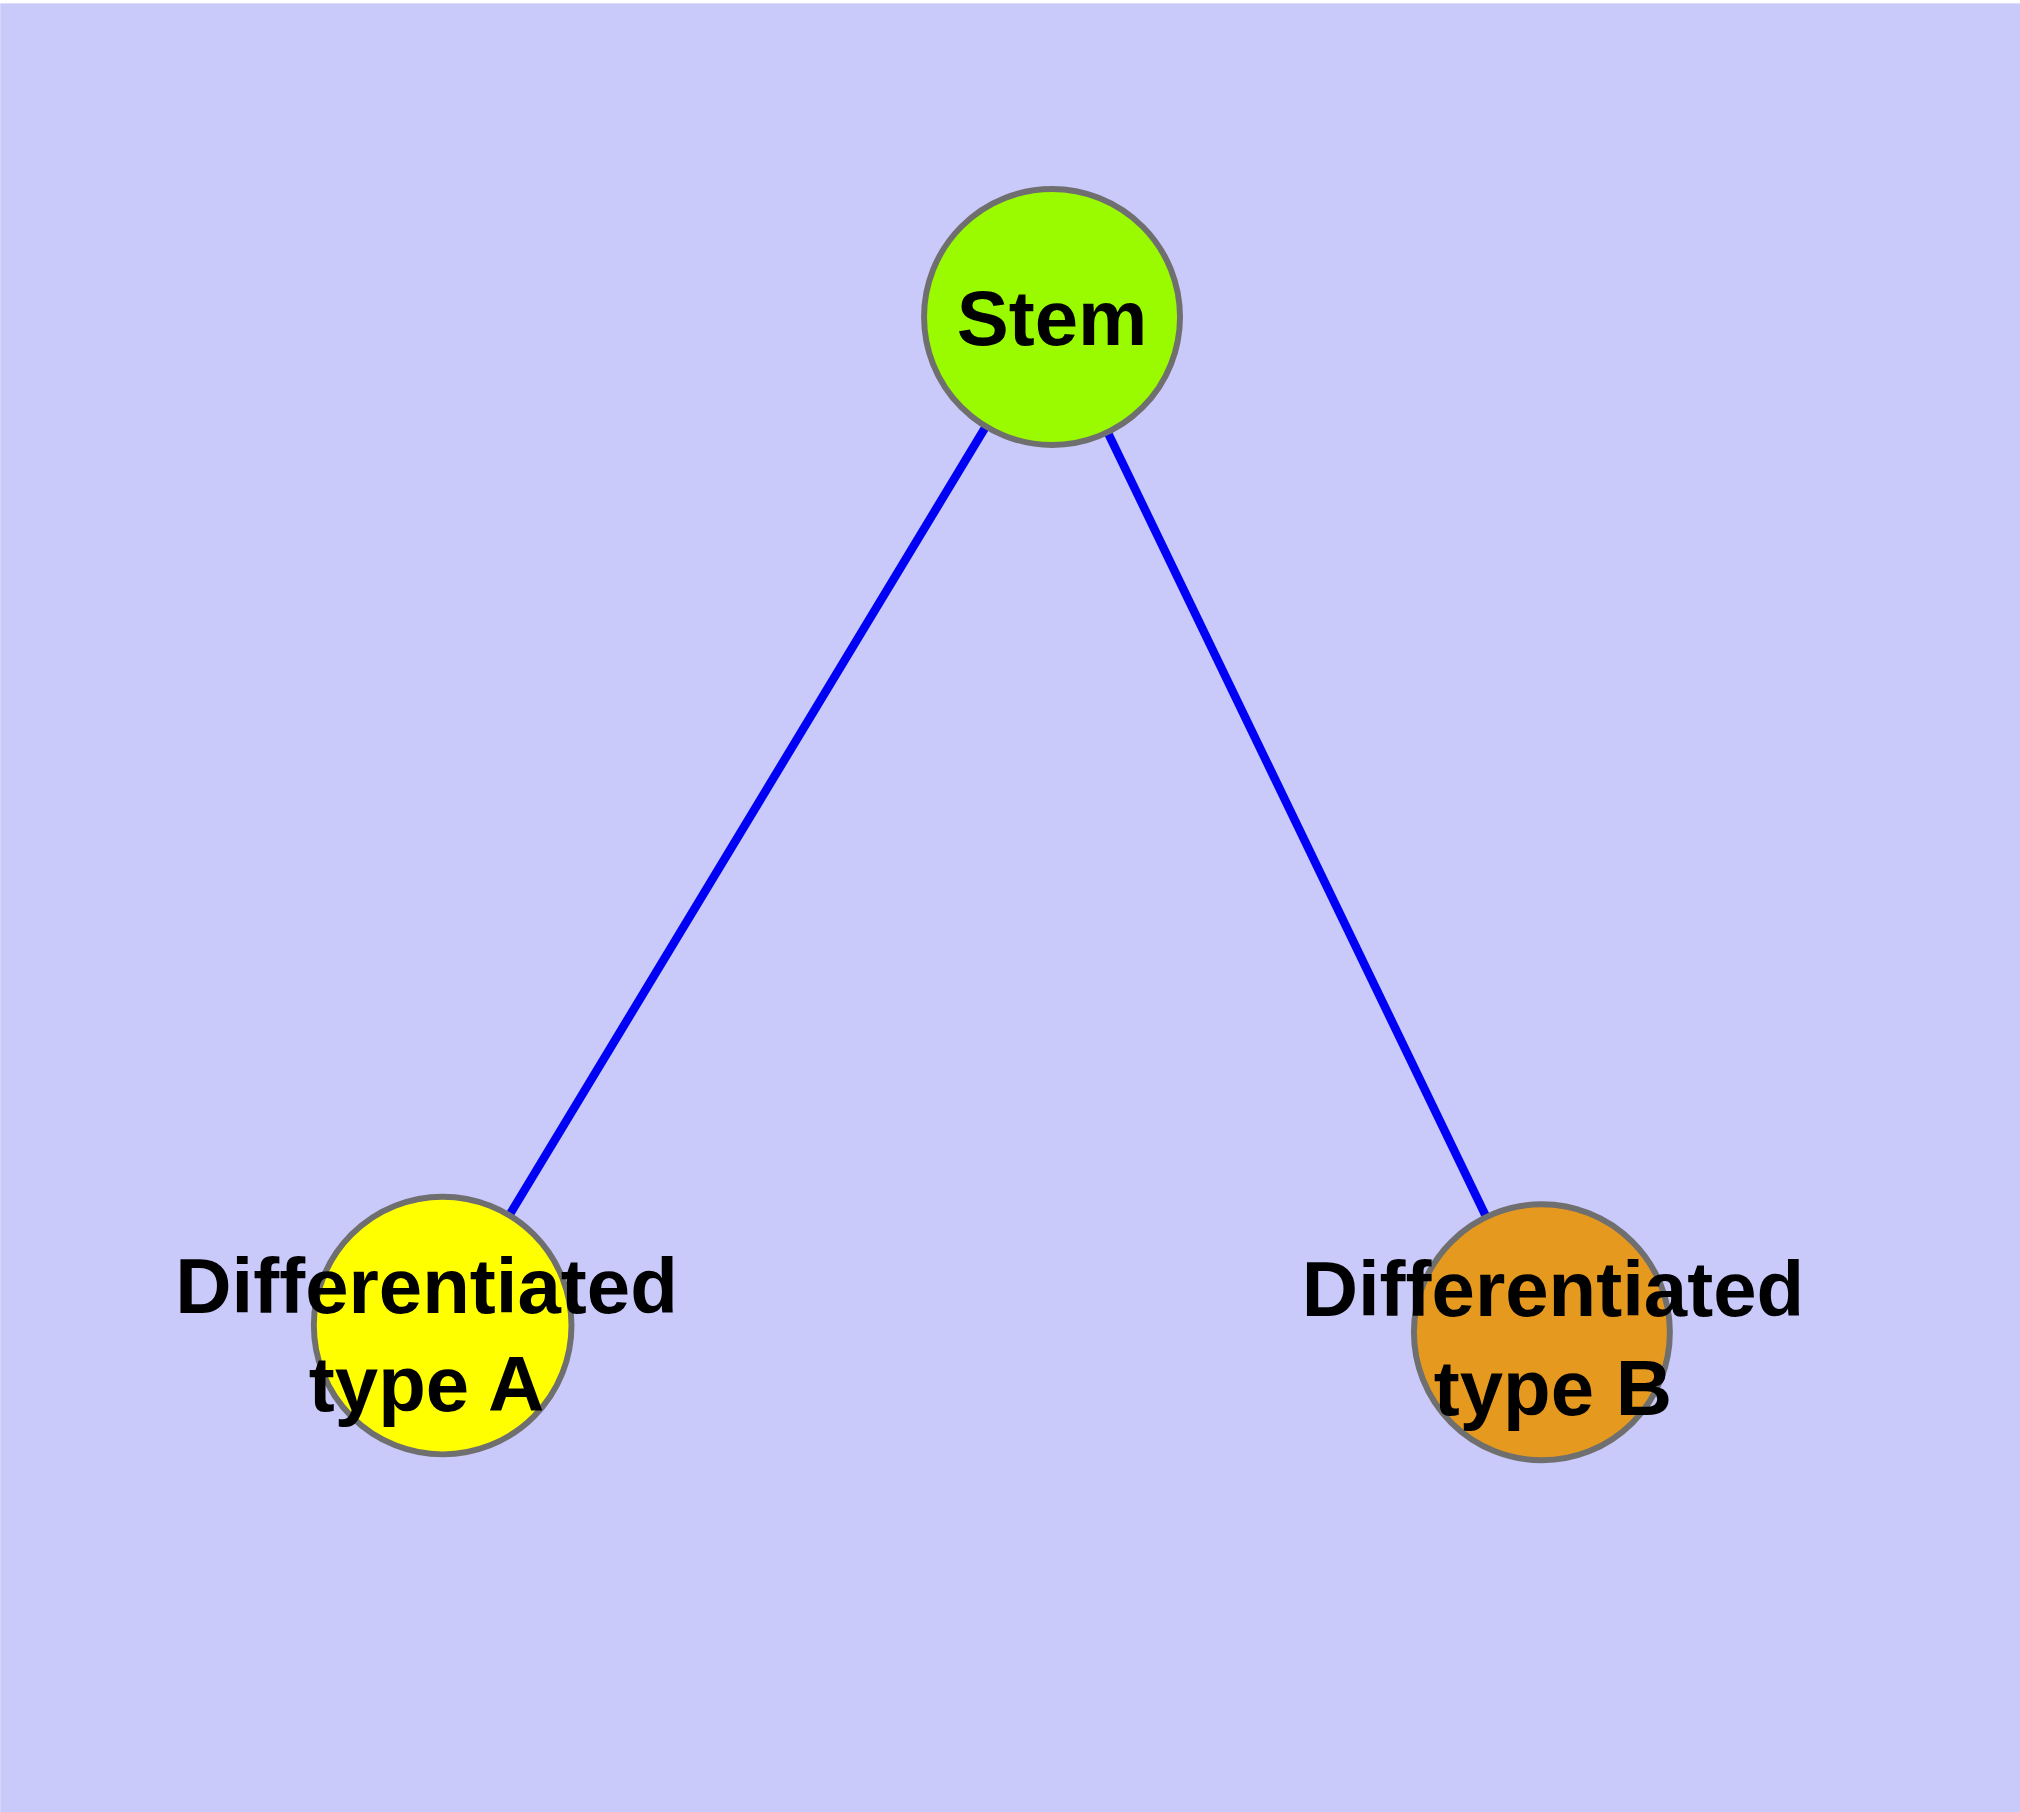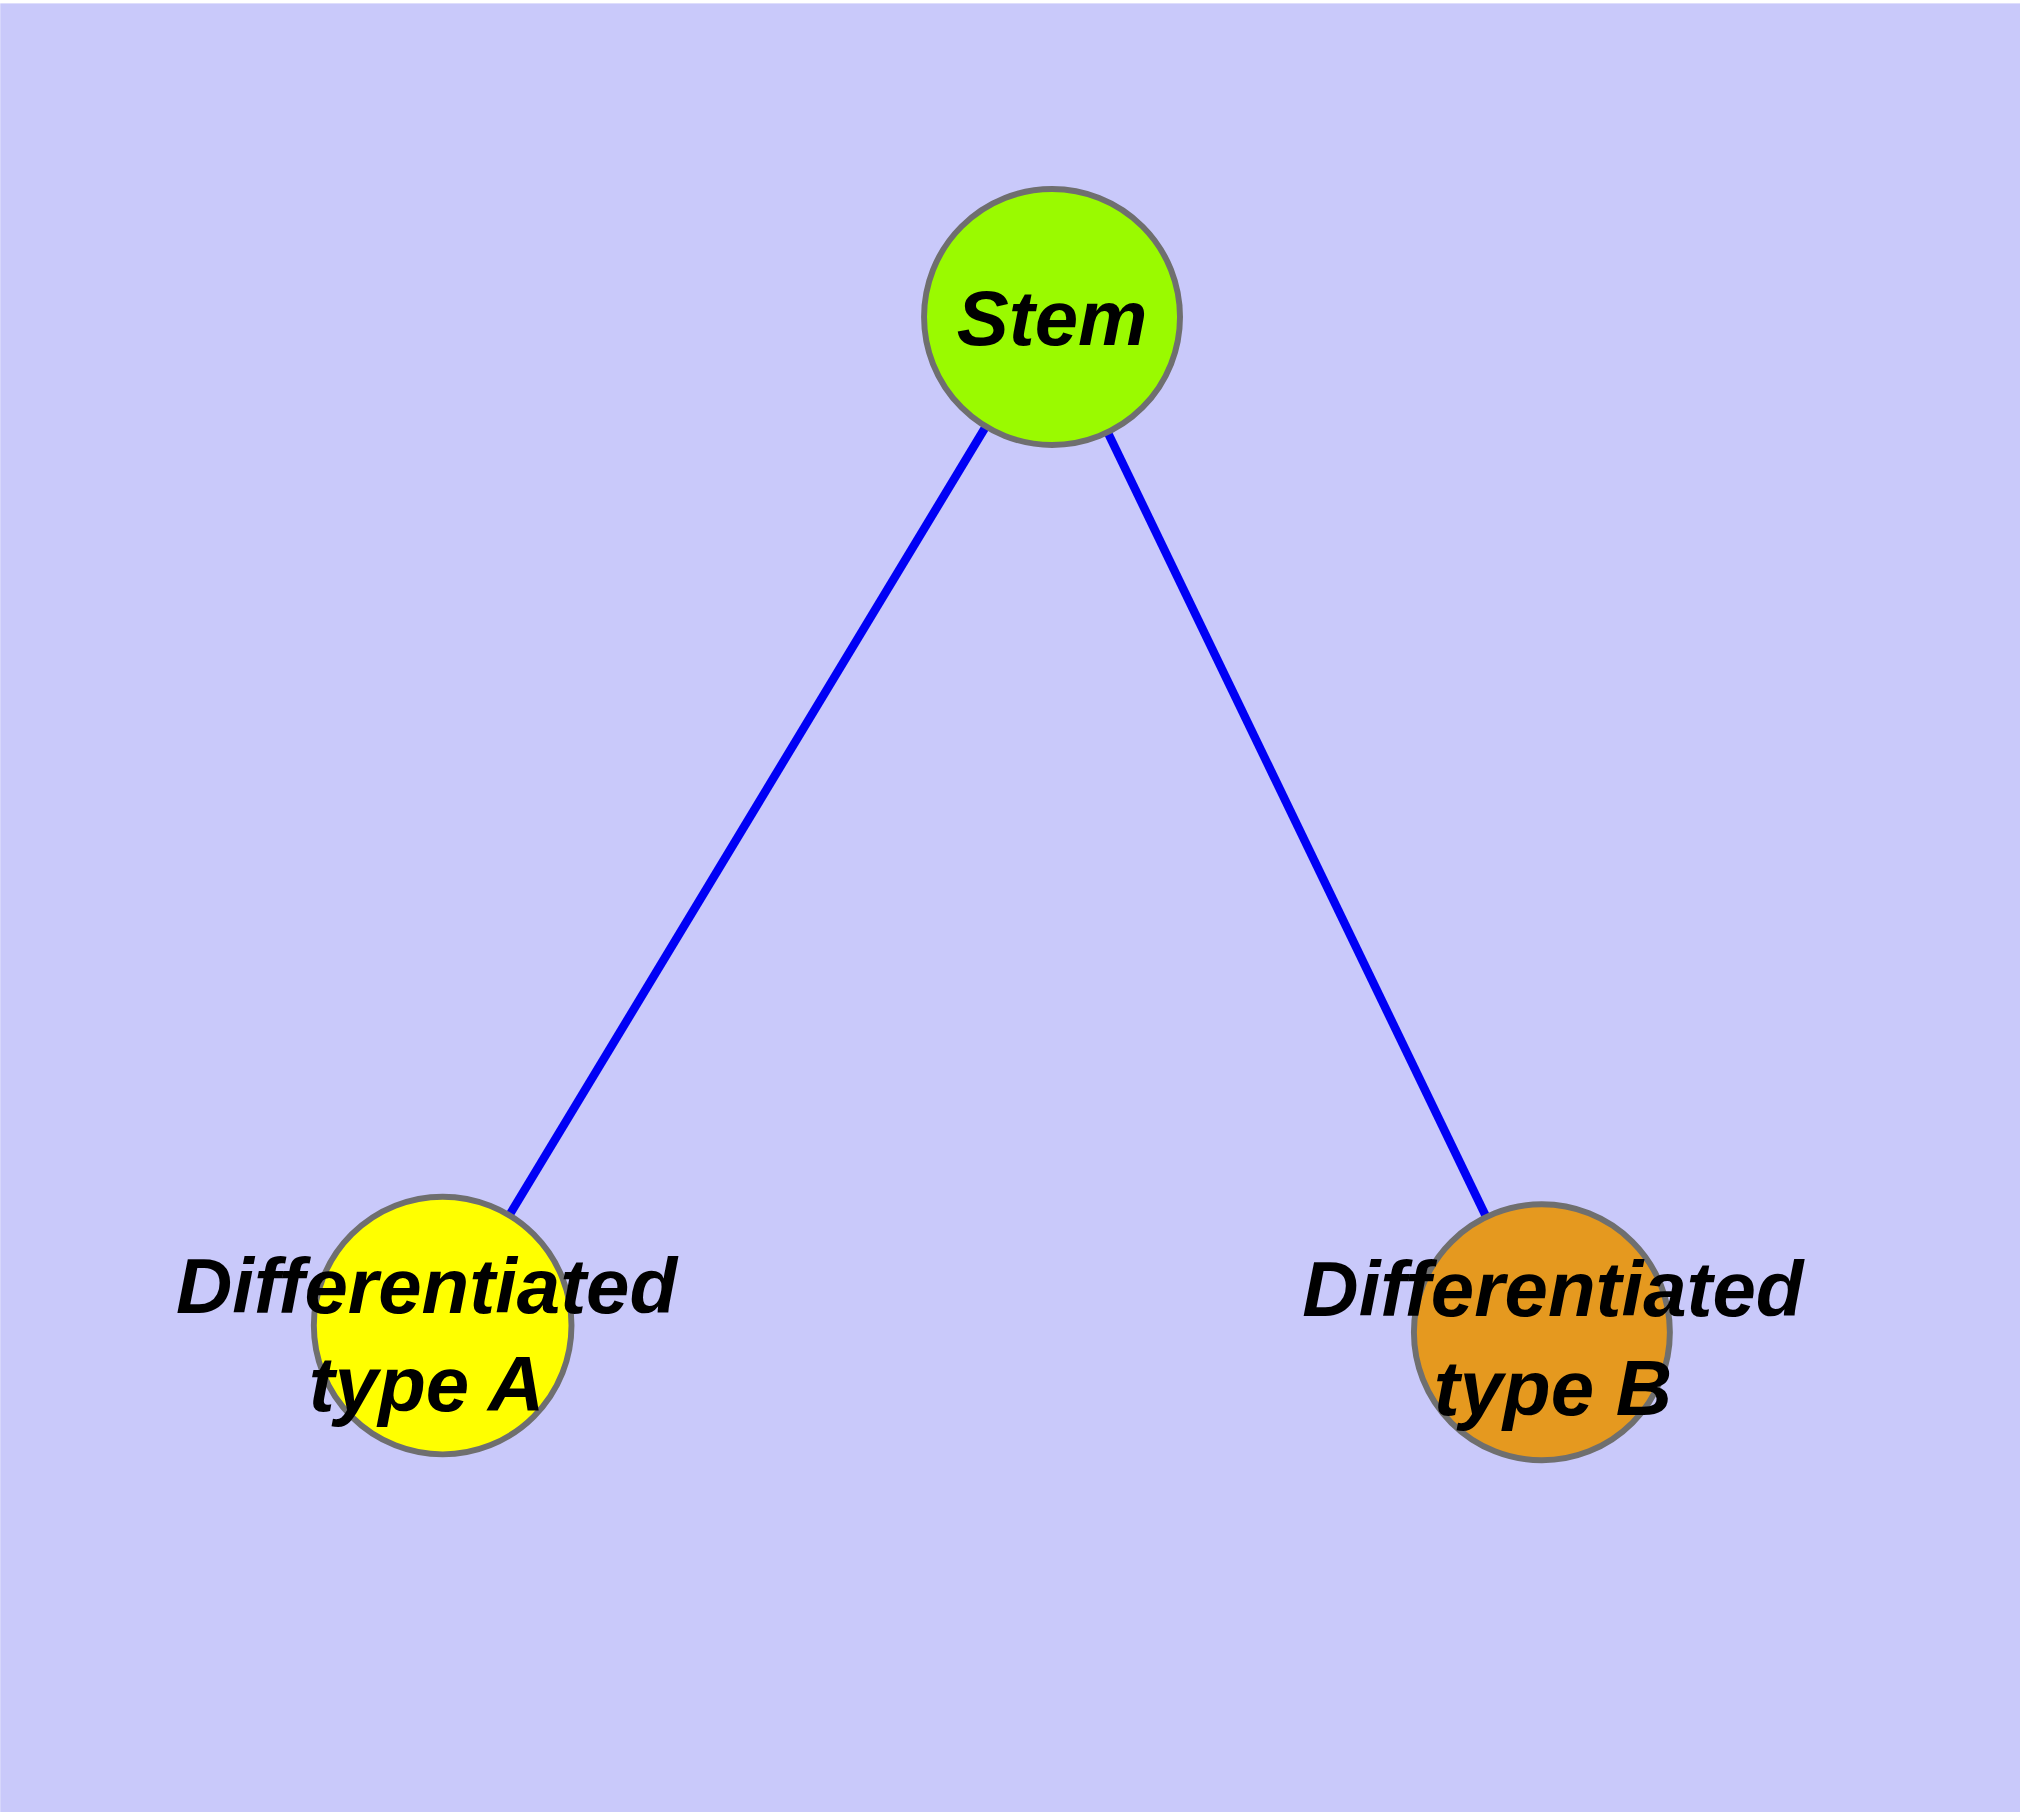--- a/index.html
+++ b/index.html
@@ -7,21 +7,20 @@
     padding: 0;
     background: #ffffff;
     width: 2021px;
     height: 1812px;
     overflow: hidden;
   }
   .stage {
     position: relative;
     width: 2021px;
     height: 1812px;
-    font-style: italic;
   }
   svg.graph {
     position: absolute;
     left: 0;
     top: 0;
     display: block;
   }
   .edge {
     stroke-width: 10;
     stroke-linecap: butt;

